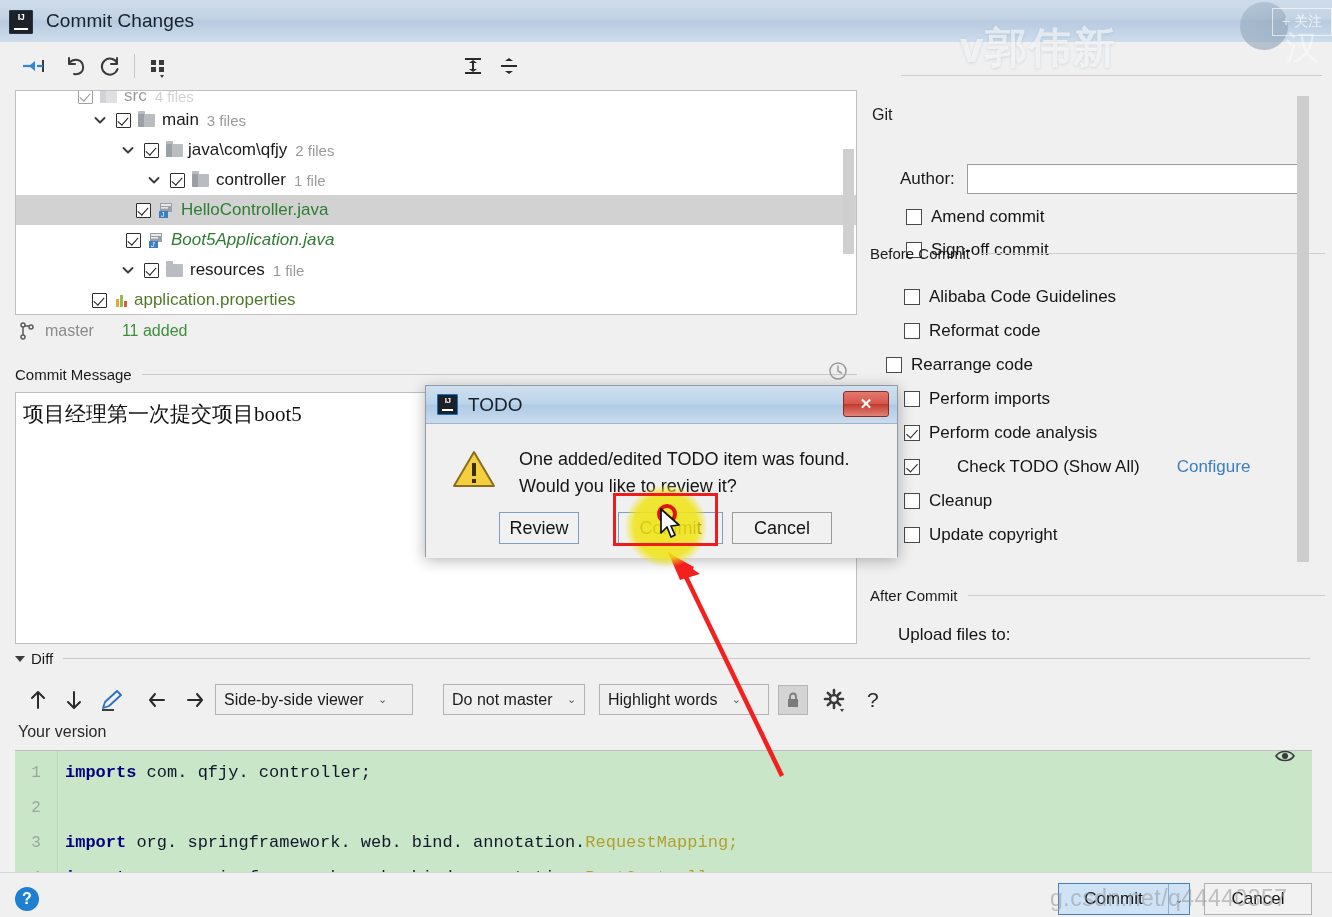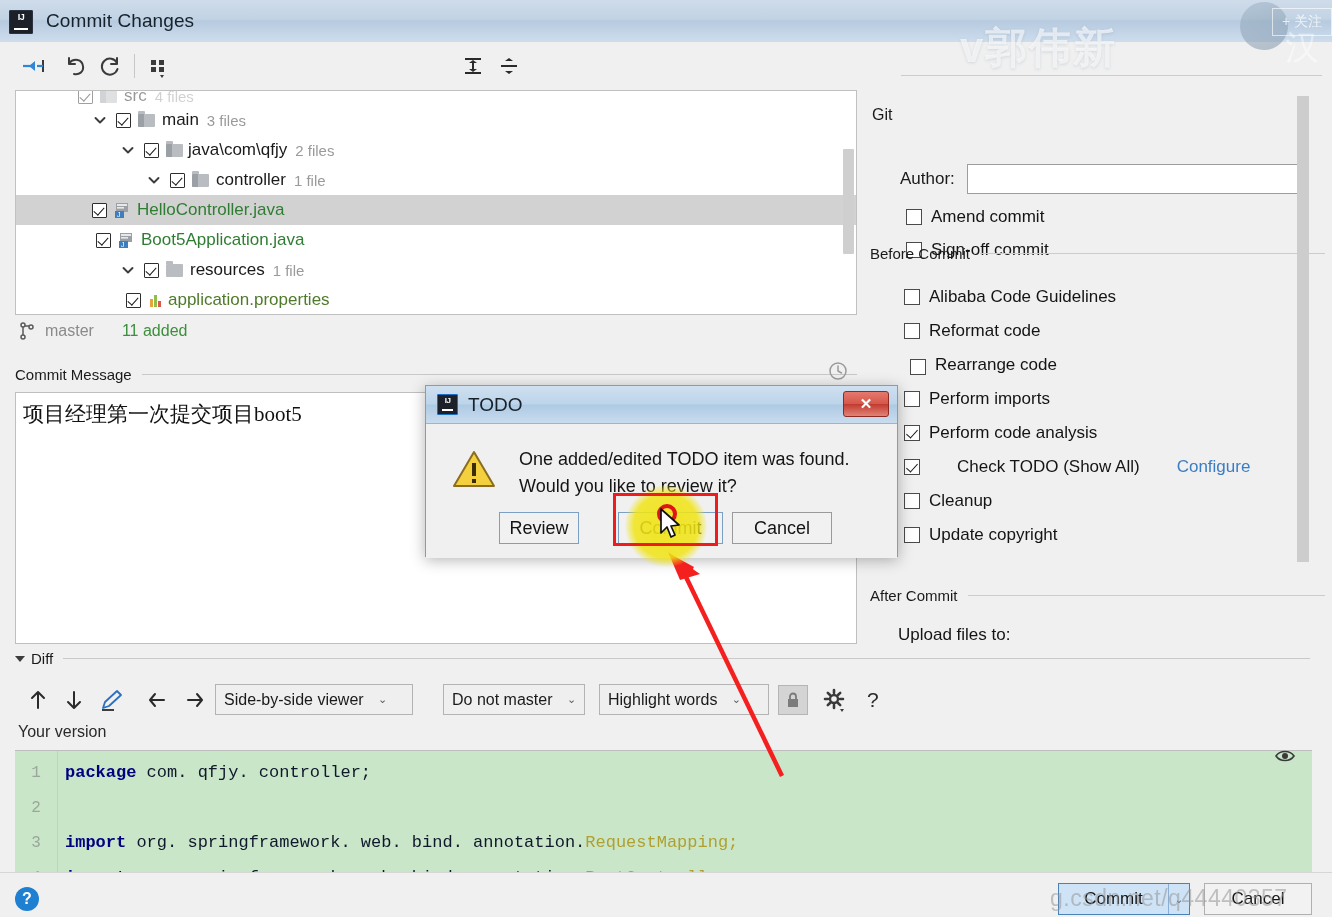--- a/index.html
+++ b/index.html
@@ -337,35 +337,35 @@
         <svg class="svgi" width="16" height="16" viewBox="0 0 16 16">
             <path d="M3.5 6 l4.5 4.5 l4.5 -4.5" stroke="#3c3c3c" stroke-width="1.9" fill="none" stroke-linecap="round" stroke-linejoin="round"></path>
           </svg>
       </div>
       <div class="cbx on" style="margin-left:8px;"></div>
       <div class="folder src" style="margin:0 7px 0 7px;"></div>
       <div class="tname">controller</div>
       <div class="tcount">1 file</div>
     </div>
 
-    <div class="trow sel" style="padding-left:76px;">
+    <div class="trow sel" style="padding-left:120px;">
       <div class="cbx on"></div>
       <div class="jicon" style="margin:0 6px 0 8px;">
         <svg class="svgi" width="16" height="15" viewBox="0 0 16 15">
           <rect x="1" y="0" width="12" height="9" fill="#9aa0a6"></rect>
           <rect x="2" y="1" width="10" height="2" fill="#e8e8e8"></rect>
           <rect x="2" y="4" width="7" height="1.6" fill="#e8e8e8"></rect>
           <rect x="0" y="8" width="9" height="7" fill="#3c7fc0"></rect>
           <text x="2" y="14" font-size="7" fill="#fff" font-family="sans-serif">J</text>
         </svg>
       </div>
       <div class="fname-java">HelloController.java</div>
     </div>
 
-    <div class="trow" style="padding-left:80px;">
+    <div class="trow" style="padding-left:110px;font-style:italic;">
       <div class="cbx on"></div>
       <div class="jicon" style="margin:0 6px 0 8px;">
         <svg class="svgi" width="16" height="15" viewBox="0 0 16 15">
           <rect x="1" y="0" width="12" height="9" fill="#9aa0a6"></rect>
           <rect x="2" y="1" width="10" height="2" fill="#e8e8e8"></rect>
           <rect x="2" y="4" width="7" height="1.6" fill="#e8e8e8"></rect>
           <rect x="0" y="8" width="9" height="7" fill="#3c7fc0"></rect>
           <text x="2" y="14" font-size="7" fill="#fff" font-family="sans-serif">J</text>
         </svg>
       </div>
@@ -377,21 +377,21 @@
         <svg class="svgi" width="16" height="16" viewBox="0 0 16 16">
             <path d="M3.5 6 l4.5 4.5 l4.5 -4.5" stroke="#3c3c3c" stroke-width="1.9" fill="none" stroke-linecap="round" stroke-linejoin="round"></path>
           </svg>
       </div>
       <div class="cbx on" style="margin-left:8px;"></div>
       <div class="folder" style="margin:0 7px 0 7px;"></div>
       <div class="tname">resources</div>
       <div class="tcount">1 file</div>
     </div>
 
-    <div class="trow" style="padding-left:110px;">
+    <div class="trow" style="padding-left:76px;">
       <div class="cbx on"></div>
       <div class="jicon" style="margin:0 3px 0 8px;">
         <svg class="svgi" width="16" height="15" viewBox="0 0 16 15">
           <rect x="1" y="6" width="3" height="8" fill="#e8a33d"></rect>
           <rect x="5" y="2" width="3" height="12" fill="#8fbf4a"></rect>
           <rect x="9" y="8" width="3" height="6" fill="#d85a4a"></rect>
         </svg>
       </div>
       <div class="fname-prop">application.properties</div>
     </div>
@@ -493,21 +493,21 @@
     <div class="dbtn" style="left:852px;font-size:21px;color:#2a2a2a;">?</div>
   </div>
 
   <div class="yourver">Your version</div>
 
   <div class="codepanel">
     <div class="code-gutter"></div>
     <div class="cline" style="top:4px;">
       <div class="lno">1</div>
       <div class="ctext" style="position:absolute;left:0;">
-        <span class="kw">package</span><span class="pl"> com. qfjy. controller;</span>
+        <span class="kw">imports</span><span class="pl"> com. qfjy. controller;</span>
       </div>
     </div>
     <div class="cline" style="top:39px;">
       <div class="lno">2</div>
     </div>
     <div class="cline" style="top:74px;">
       <div class="lno">3</div>
       <div class="ctext" style="position:absolute;left:0;">
         <span class="kw">import</span><span class="pl"> org. springframework. web. bind. annotation.</span><span class="cls">RequestMapping;</span>
       </div>
@@ -550,21 +550,21 @@
     </div>
 
     <div class="rrow" style="left:42px;top:232px;">
       <div class="rcbx"></div>
       <div class="rlab">Alibaba Code Guidelines</div>
     </div>
     <div class="rrow" style="left:42px;top:266px;">
       <div class="rcbx"></div>
       <div class="rlab">Reformat code</div>
     </div>
-    <div class="rrow" style="left:48px;top:300px;align-items:flex-end;">
+    <div class="rrow" style="left:24px;top:300px;">
       <div class="rcbx"></div>
       <div class="rlab">Rearrange code</div>
     </div>
     <div class="rrow" style="left:42px;top:334px;">
       <div class="rcbx"></div>
       <div class="rlab">Perform imports</div>
     </div>
     <div class="rrow" style="left:42px;top:368px;">
       <div class="rcbx on"></div>
       <div class="rlab">Perform code analysis</div>

